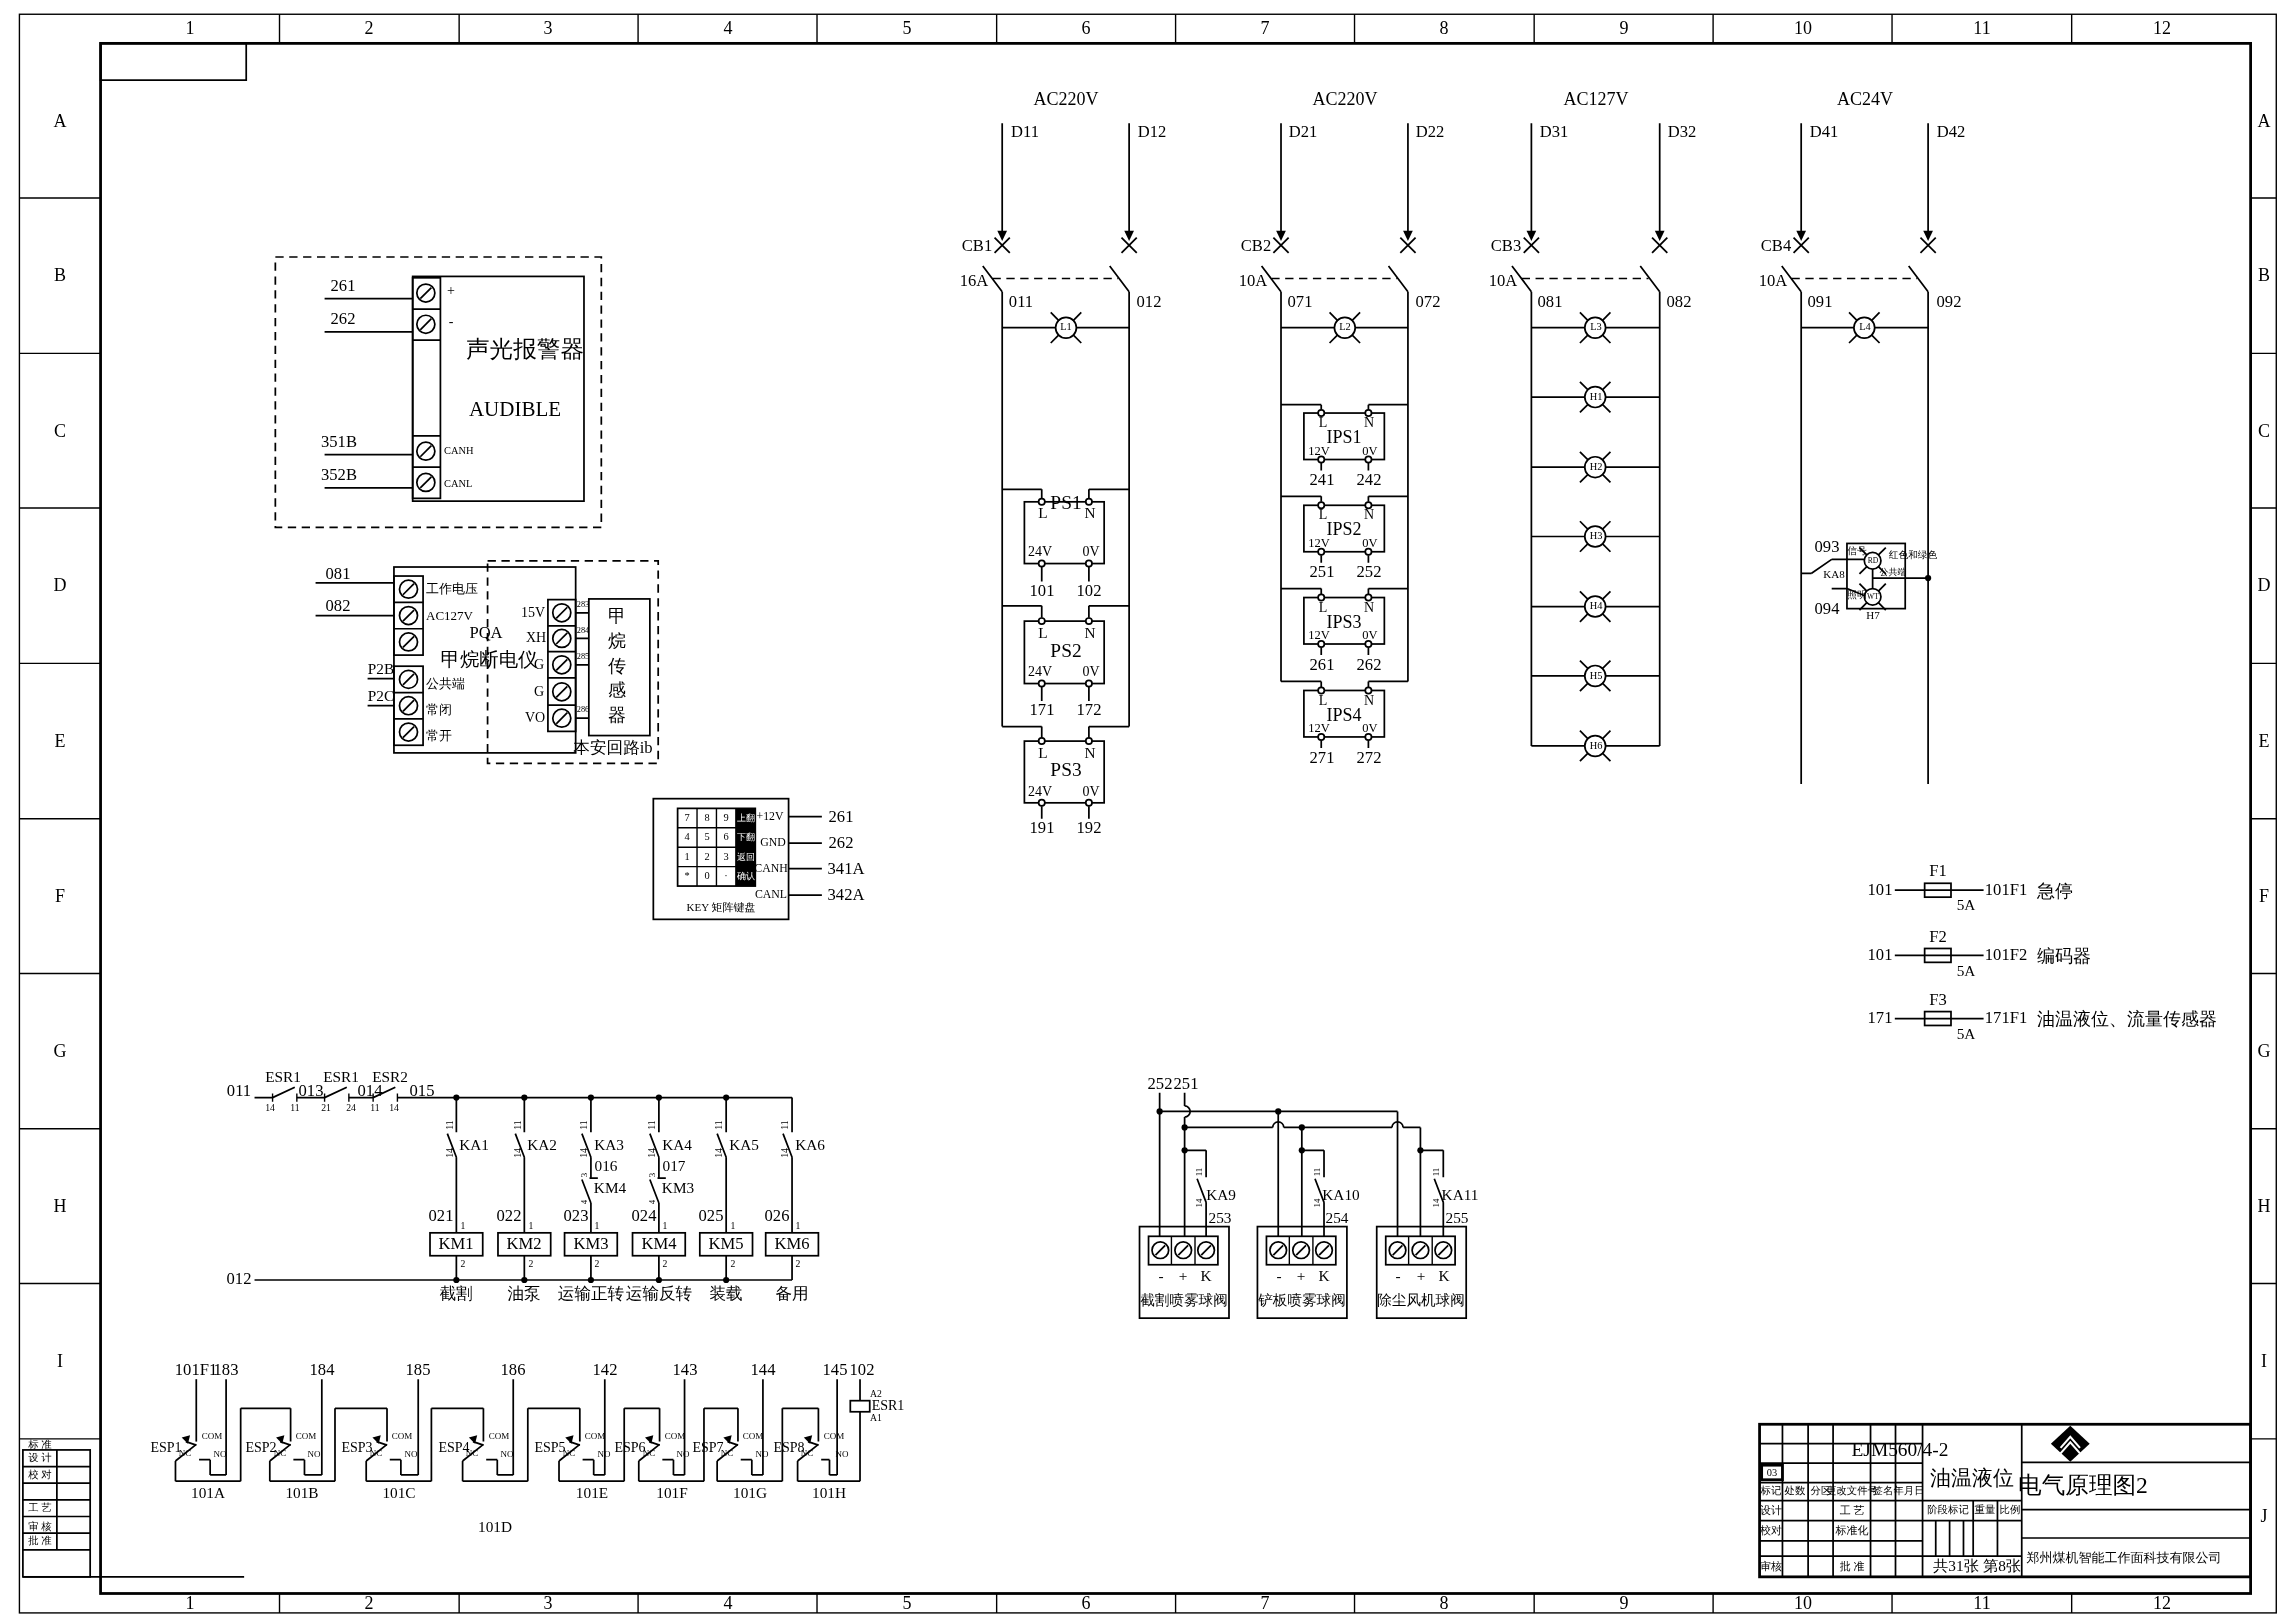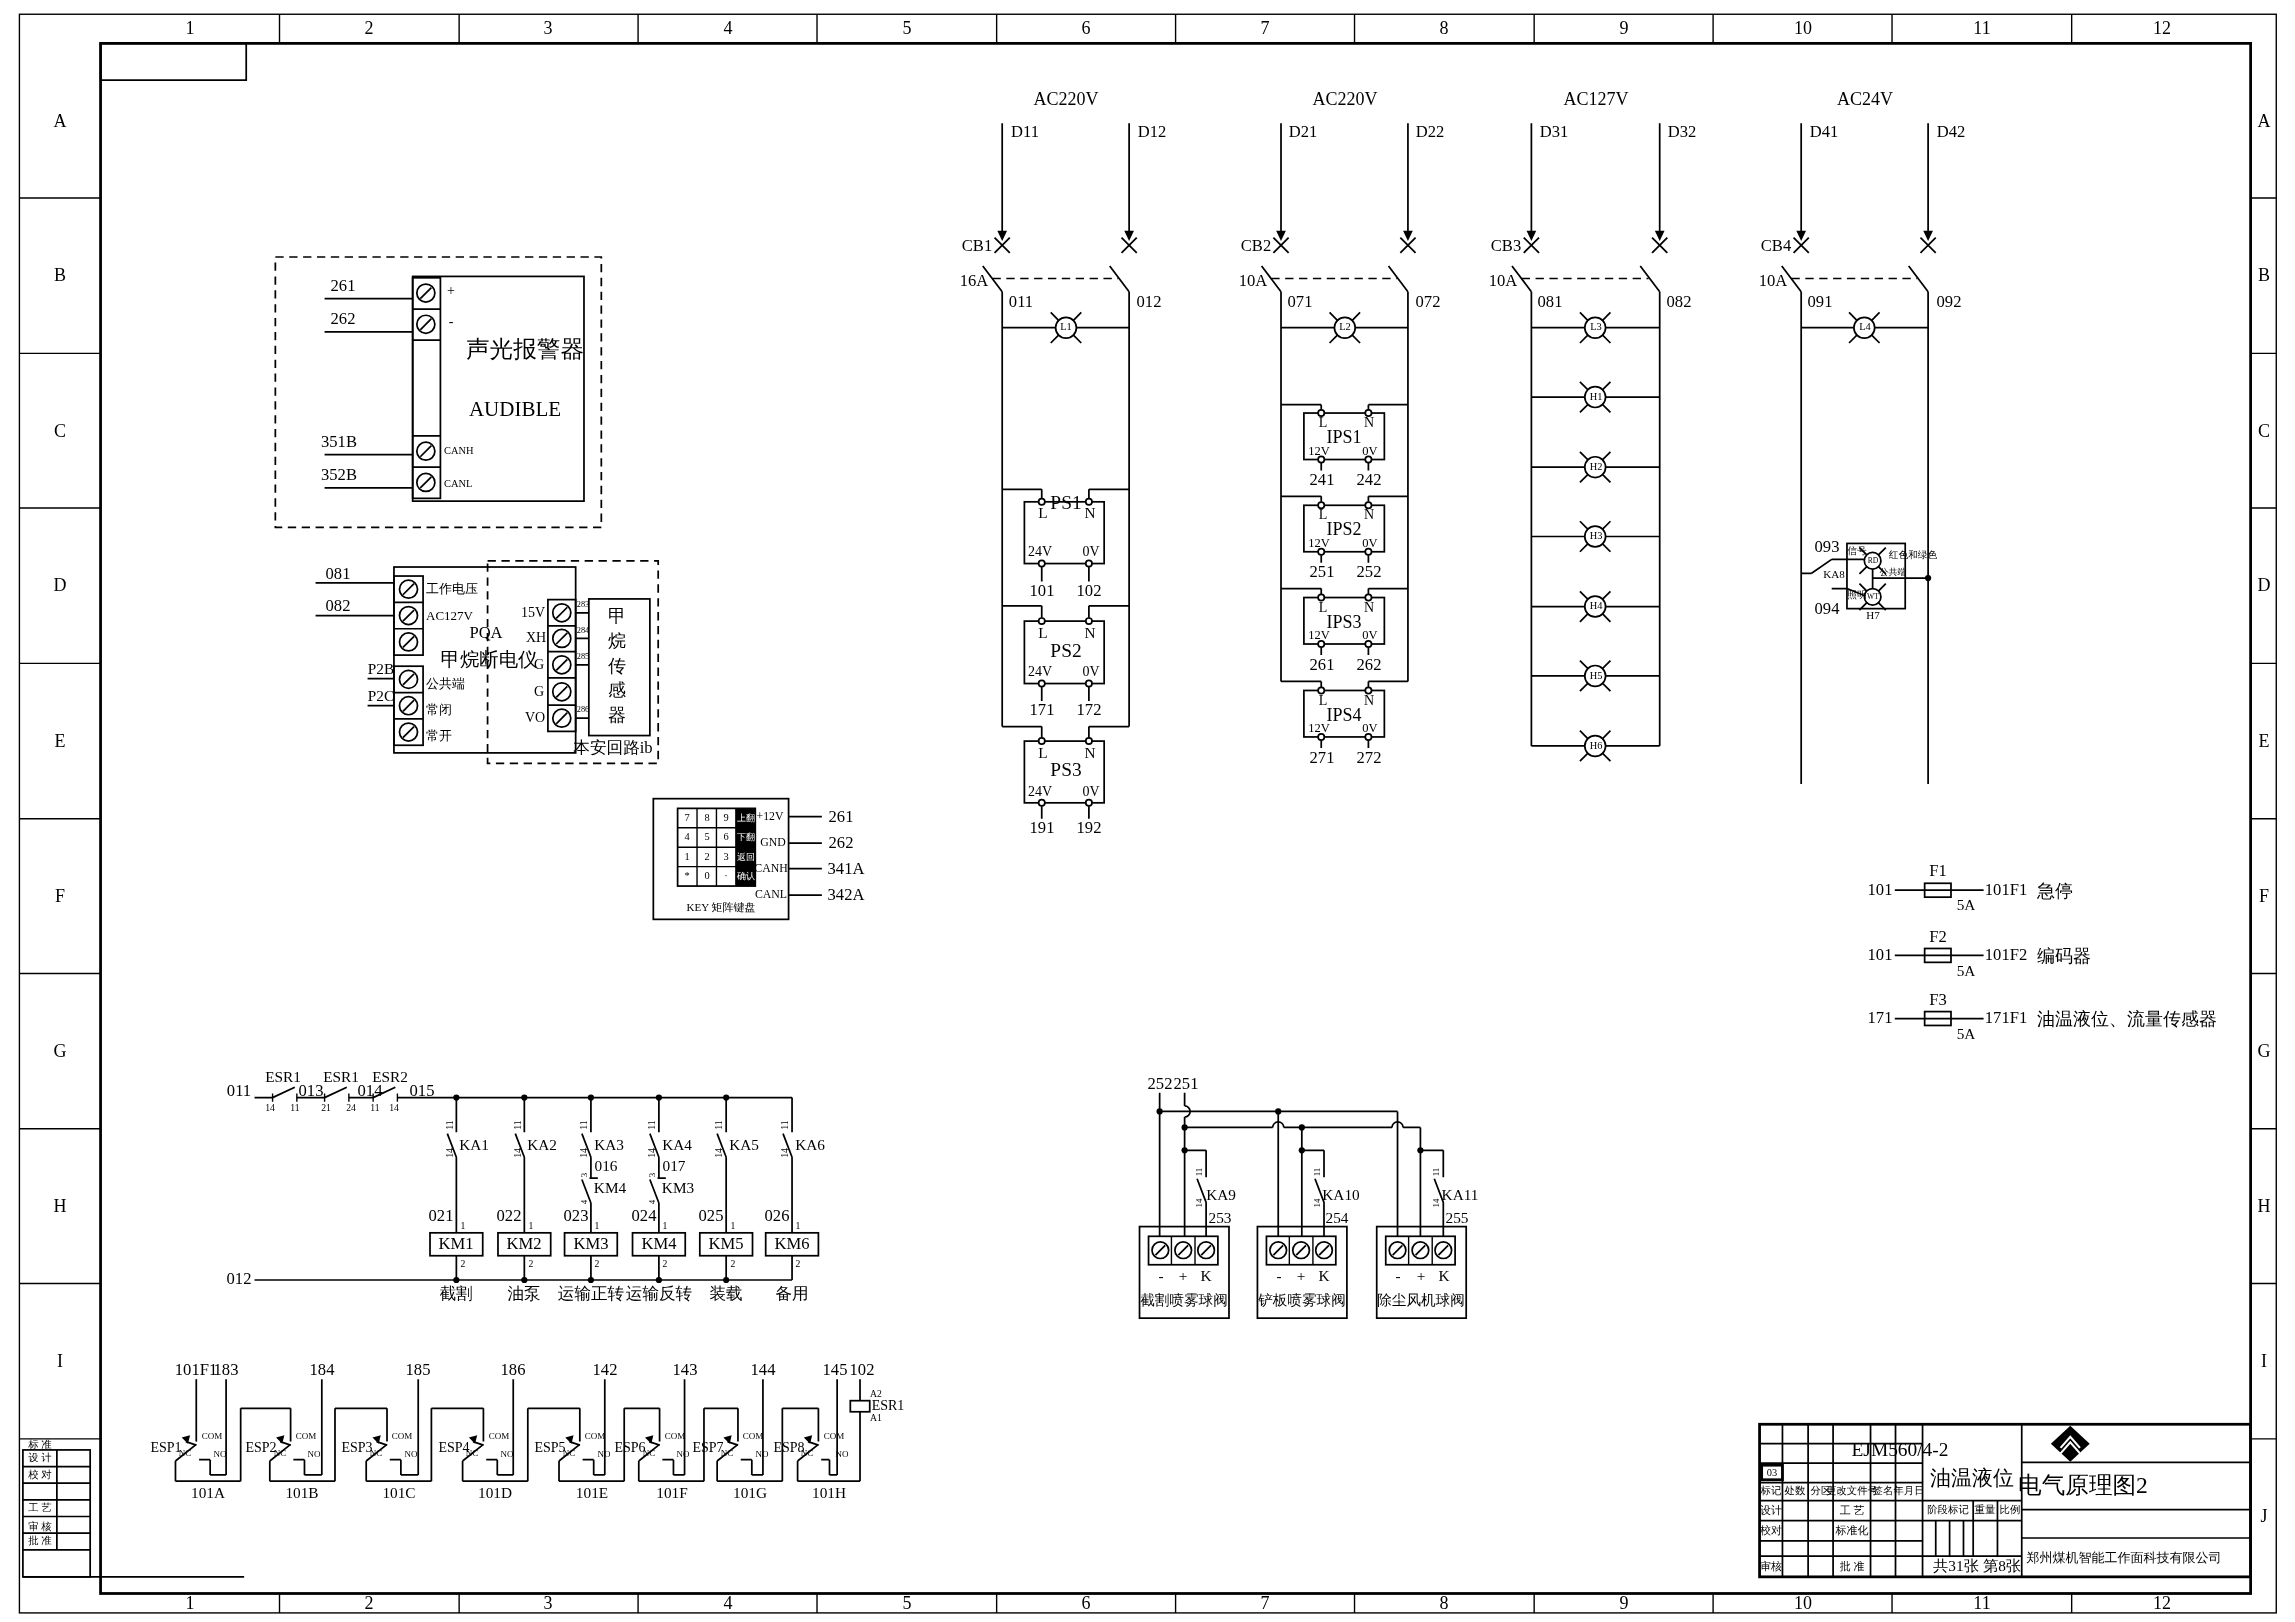--- a/index.html
+++ b/index.html
@@ -726,21 +726,21 @@
 <i class="lb f13" style="left:683px;top:1454px">NO</i>
 <i class="lb f13" style="left:753px;top:1436px">COM</i>
 <i class="lb f13" style="left:727px;top:1453px">NC</i>
 <i class="lb f13" style="left:762px;top:1454px">NO</i>
 <i class="lb f13" style="left:834px;top:1436px">COM</i>
 <i class="lb f13" style="left:807px;top:1453px">NC</i>
 <i class="lb f13" style="left:842px;top:1454px">NO</i>
 <i class="lb f22" style="left:208px;top:1493px">101A</i>
 <i class="lb f22" style="left:302px;top:1493px">101B</i>
 <i class="lb f22" style="left:399px;top:1493px">101C</i>
-<i class="lb f22" style="left:495px;top:1493px">101D</i>
+<i class="lb f22" style="left:495px;top:1527px">101D</i>
 <i class="lb f22" style="left:592px;top:1493px">101E</i>
 <i class="lb f22" style="left:672px;top:1493px">101F</i>
 <i class="lb f22" style="left:750px;top:1493px">101G</i>
 <i class="lb f22" style="left:829px;top:1493px">101H</i>
 <i class="lb f14" style="left:876px;top:1394px">A2</i>
 <i class="lb f20" style="left:888px;top:1406px">ESR1</i>
 <i class="lb f14" style="left:876px;top:1418px">A1</i>
 
 <i class="lb f15" style="left:1772px;top:1473px">03</i>
 <i class="lb f15" style="left:1771px;top:1491px">标记</i>

